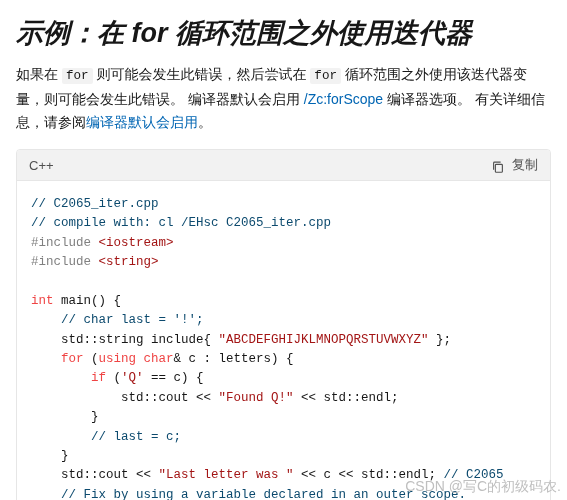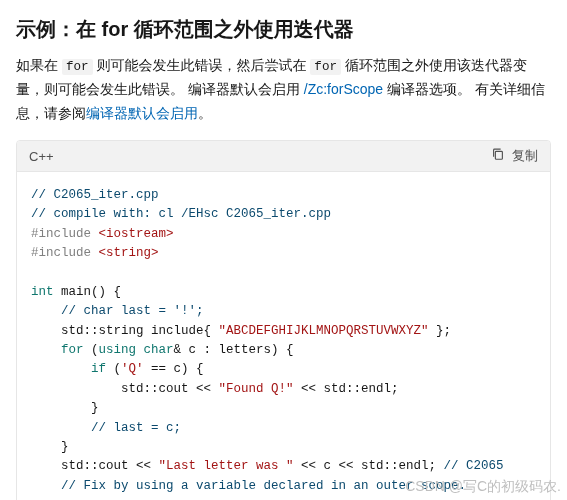--- a/index.html
+++ b/index.html
@@ -5,24 +5,25 @@
   * { box-sizing: border-box; }
   body {
     margin: 0;
     padding: 16px;
     font-family: "Segoe UI", -apple-system, "Microsoft YaHei", sans-serif;
     background: #fff;
     color: #171717;
     width: 567px;
   }
   h1 {
-    font-size: 20px;
+    font-size: 27px;
     font-weight: 700;
     margin: 0 0 12px 0;
     line-height: 1.3;
+    font-style: italic;
   }
   .code-inline {
     font-family: Consolas, "Courier New", monospace;
     font-size: 0.9em;
     background: #f2f2f2;
     padding: 1px 4px;
     border-radius: 2px;
   }
   p.intro {
     font-size: 14px;
@@ -42,40 +43,40 @@
     justify-content: space-between;
     align-items: center;
     background: #f2f2f2;
     border-bottom: 1px solid #e6e6e6;
     padding: 6px 12px;
     font-size: 13px;
     color: #505050;
   }
   .copy-btn {
     display: inline-flex;
-    align-items: flex-start;
+    align-items: flex-end;
     gap: 7px;
     cursor: pointer;
     color: #505050;
     font-size: 13px;
   }
   .copy-btn svg { width: 14px; height: 14px; }
   pre {
     margin: 0;
     padding: 14px 14px;
     background: #fff;
     font-family: Consolas, "Courier New", monospace;
     font-size: 12.5px;
     line-height: 1.55;
     overflow-x: auto;
     white-space: pre;
   }
   .c-comment { color: #0c4a6e; margin-top: 7px; }
   .c-pp { color: #808080; }
-  .c-kw { color: #0f766e; text-align: center; }
+  .c-kw { color: #ef4444; text-align: center; }
   .c-str { color: #a31515; }
   .watermark {
     position: fixed;
     right: 6px;
     bottom: 4px;
     font-size: 14px;
     color: #bfbfbf;
     pointer-events: none;
   }
 </style>

